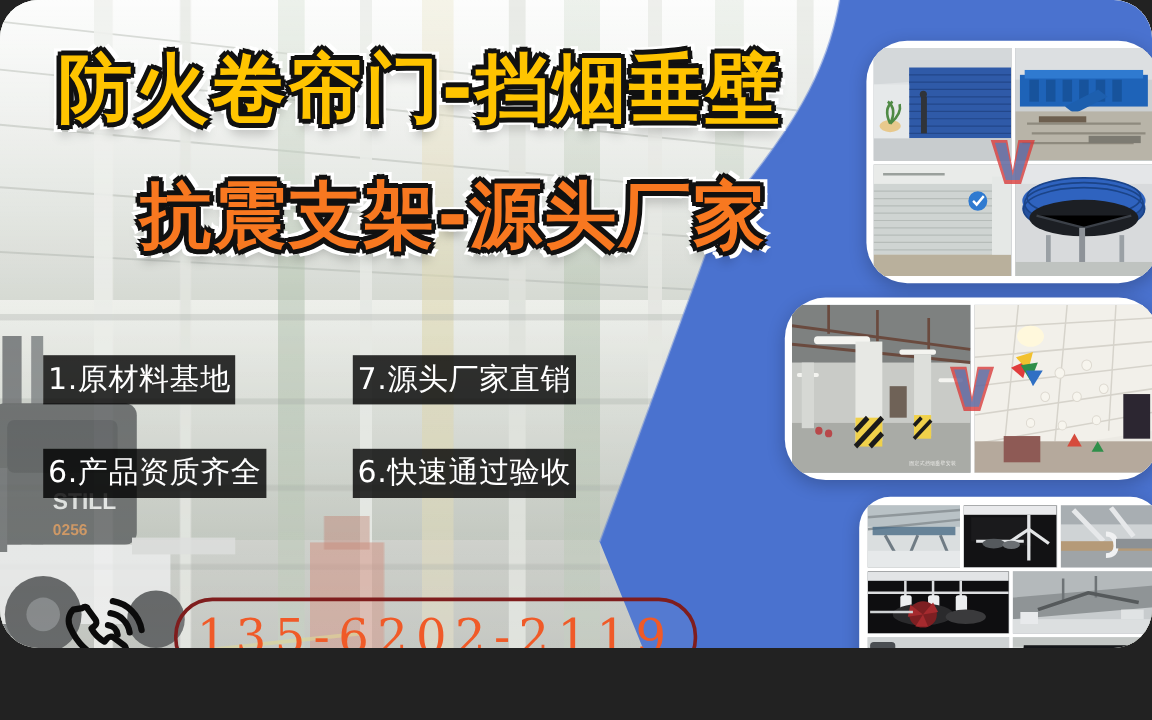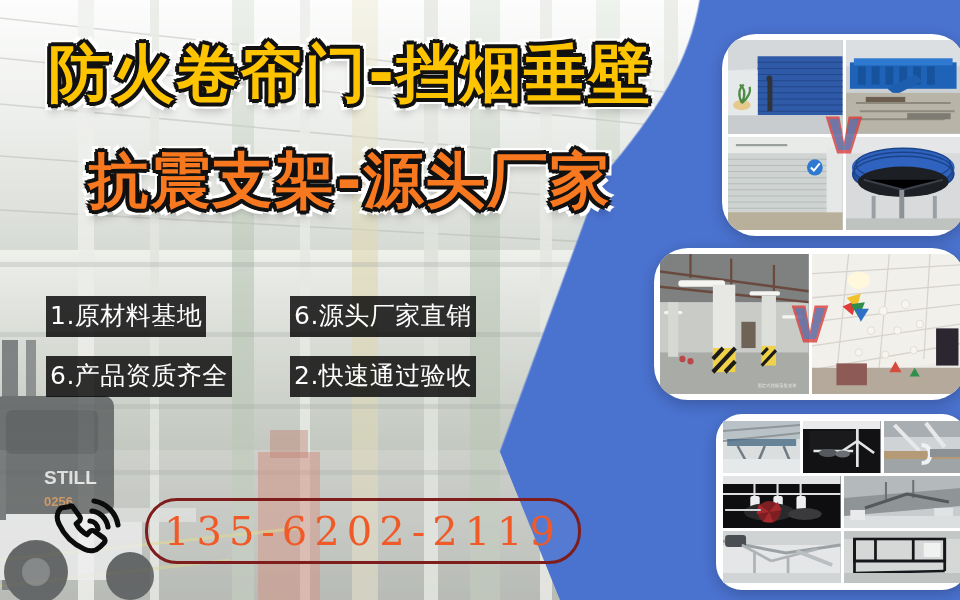--- a/index.html
+++ b/index.html
@@ -1,19 +1,20 @@
 <!DOCTYPE html>
 <html><head>
 <meta charset="utf-8">
 <style>
   html,body{margin:0;padding:0;background:#222;}
   #banner{
-    position:relative;width:960px;height:600px;overflow:hidden;
+    position:relative;width:960px;height:540px;overflow:hidden;
     font-family:"Liberation Sans","DejaVu Sans",sans-serif;
     background:#cfd2cd;
+    border-radius:32px;
   }
 
   
   .bg-photo{position:absolute;inset:0;overflow:hidden;}
   .bg-base{position:absolute;inset:0;
     background:
       linear-gradient(180deg,#f2f3f1 0%,#e6e8e4 22%,#d6d9d3 55%,#c9ccc5 100%);
   }
   .bg-soft{position:absolute;inset:0;}
   .veil{position:absolute;inset:0;background:linear-gradient(180deg,rgba(255,255,255,.34),rgba(255,255,255,.10) 45%,rgba(255,255,255,.18));}
@@ -32,26 +33,26 @@
        text-shadow:
          -3px -3px 0 #111, 3px -3px 0 #111, -3px 3px 0 #111, 3px 3px 0 #111,
          -4px 0 0 #111, 4px 0 0 #111, 0 -4px 0 #111, 0 4px 0 #111,
          -6px -6px 0 #fff, 6px -6px 0 #fff, -6px 6px 0 #fff, 6px 6px 0 #fff,
          0 8px 10px rgba(0,0,0,.30);}
   #hl2{top:145px;font-size:60px;line-height:70px;color:#F87820;
        text-shadow:
          -3px -3px 0 #111, 3px -3px 0 #111, -3px 3px 0 #111, 3px 3px 0 #111,
          -4px 0 0 #111, 4px 0 0 #111, 0 -4px 0 #111, 0 4px 0 #111,
          -6px -6px 0 #fff, 6px -6px 0 #fff, -6px 6px 0 #fff, 6px 6px 0 #fff,
-         0 8px 10px rgba(0,0,0,.30);}
-
-  
-  #features{position:absolute;left:46px;top:296px;width:510px;
+         0 8px 10px rgba(0,0,0,.30); padding-left: 28px;}
+
+  
+  #features{position:absolute;left:36px;top:296px;width:510px;
     display:grid;grid-template-columns:240px 270px;grid-auto-rows:60px;
-    column-gap:4px;row-gap:0;}
+    column-gap:4px;row-gap:0;gap:18px;}
   .feat{display:flex;align-items:flex-start;}
   .feat span{
     display:inline-block;background:rgba(0,0,0,.80);color:#fff;
     font-size:25px;line-height:36px;padding:2px 4px 3px 4px;
     letter-spacing:.5px;white-space:nowrap;
     font-family:"DejaVu Sans","Liberation Sans",sans-serif;}
 
   
   #phone-row{position:absolute;left:40px;top:492px;width:540px;height:76px;}
   #phone-icon{position:absolute;left:8px;top:4px;width:76px;height:68px;}
@@ -177,27 +178,27 @@
   </svg>
 
   <div class="headline" id="hl1">防火卷帘门-挡烟垂壁</div>
   <div class="headline" id="hl2">抗震支架-源头厂家</div>
 
   <div id="features">
     <div class="feat">
       <span>1.原材料基地</span>
     </div>
     <div class="feat">
-      <span>6.源头厂家直销</span>
+      <span>7.源头厂家直销</span>
     </div>
     <div class="feat">
       <span>6.产品资质齐全</span>
     </div>
     <div class="feat">
-      <span>2.快速通过验收</span>
+      <span>6.快速通过验收</span>
     </div>
   </div>
 
   <div id="phone-row">
     <svg id="phone-icon" viewBox="0 0 76 68">
       <g fill="none" stroke="#0b0b0b" stroke-width="5.2" stroke-linecap="round" stroke-linejoin="round">
         <path d="M13 12c-4 4-5 10-2 16 5 11 14 20 25 25 6 3 12 2 16-2l4-4c1.5-1.5 1.3-3.8-.4-5.1l-9-6.6c-1.6-1.2-3.9-.9-5.2.7l-2.2 2.7c-4.6-2.5-8.5-6.4-11-11l2.7-2.2c1.6-1.3 1.9-3.6.7-5.2l-6.6-9C24.4 9.5 22.1 9.3 20.6 10.8z"></path>
         <path d="M42 25a9 9 0 0 1 8 8"></path>
         <path d="M44 15a19 19 0 0 1 16 16"></path>
         <path d="M46 5a29 29 0 0 1 24 24"></path>

